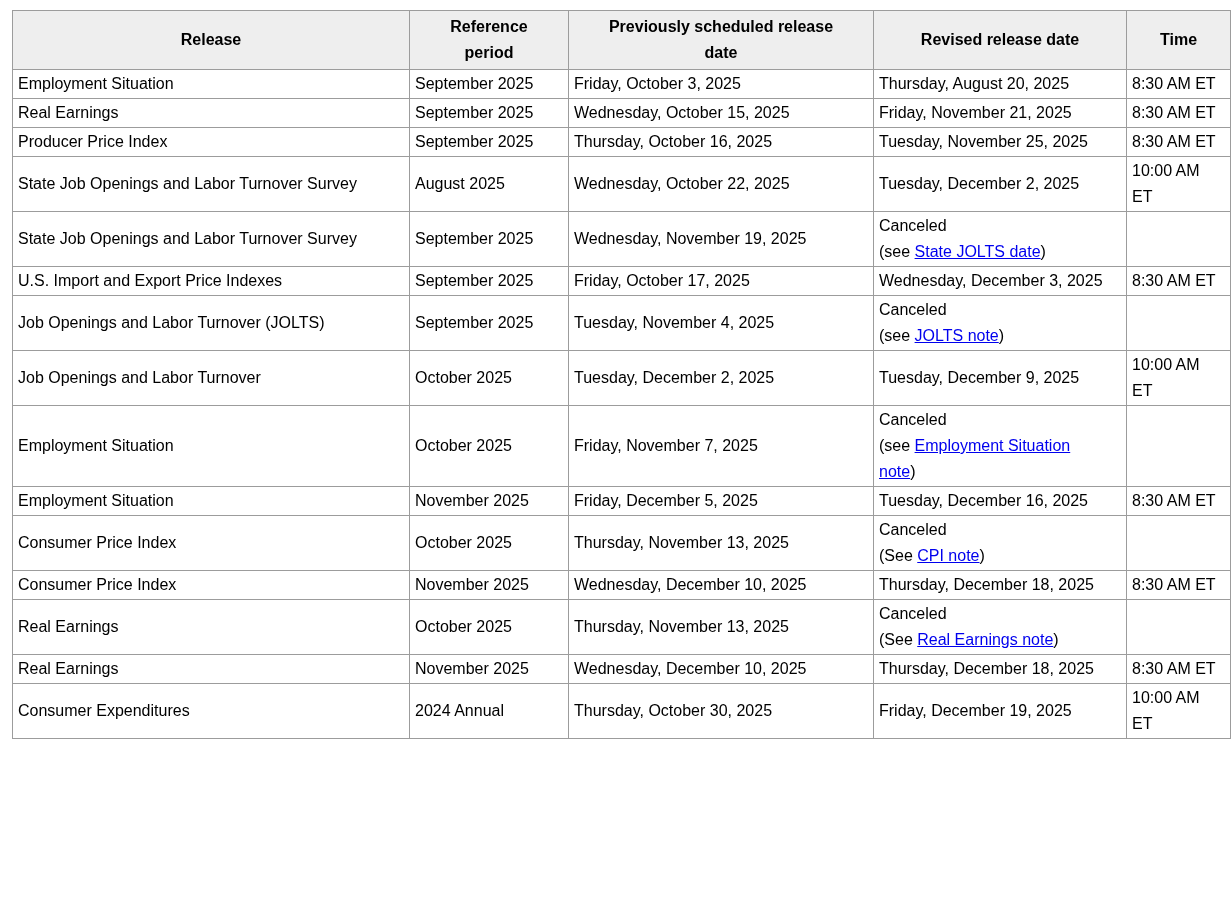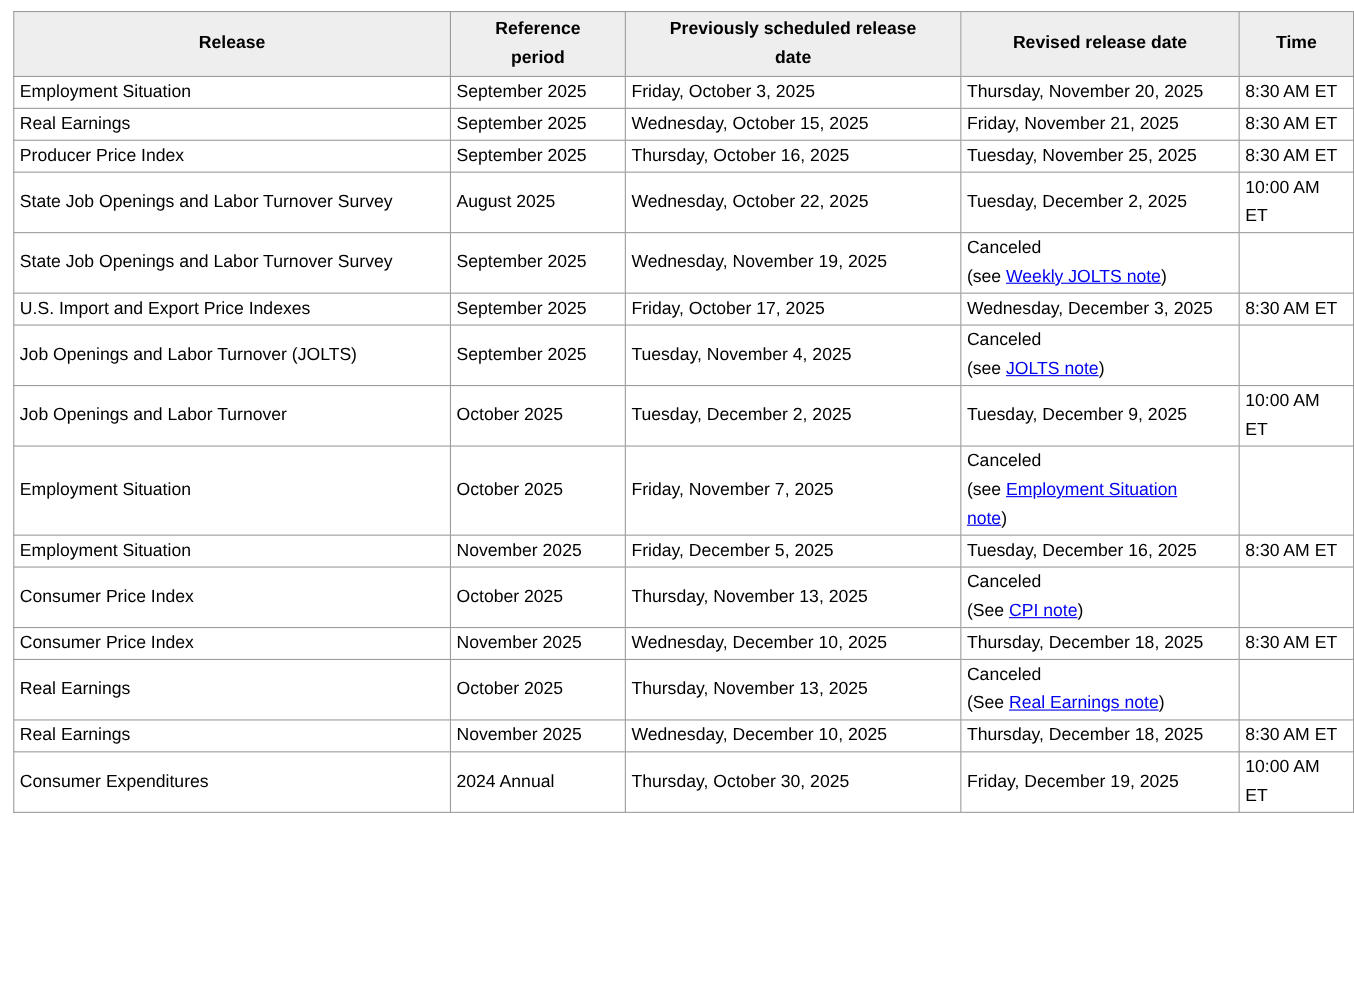--- a/index.html
+++ b/index.html
@@ -80,21 +80,21 @@
         <th>
           <span class="hdr">Time</span>
         </th>
       </tr>
     </thead>
     <tbody>
         <tr>
           <td class="col-release">Employment Situation</td>
           <td class="col-ref">September 2025</td>
           <td class="col-prev">Friday, October 3, 2025</td>
-          <td class="col-revised">Thursday, November 20, 2025</td>
+          <td class="col-revised">Thursday, August 20, 2025</td>
           <td class="col-time">8:30 AM ET</td>
         </tr>
         <tr>
           <td class="col-release">Real Earnings</td>
           <td class="col-ref">September 2025</td>
           <td class="col-prev">Wednesday, October 15, 2025</td>
           <td class="col-revised">Friday, November 21, 2025</td>
           <td class="col-time">8:30 AM ET</td>
         </tr>
         <tr>
@@ -108,21 +108,21 @@
           <td class="col-release">State Job Openings and Labor Turnover Survey</td>
           <td class="col-ref">August 2025</td>
           <td class="col-prev">Wednesday, October 22, 2025</td>
           <td class="col-revised">Tuesday, December 2, 2025</td>
           <td class="col-time">10:00 AM ET</td>
         </tr>
         <tr>
           <td class="col-release">State Job Openings and Labor Turnover Survey</td>
           <td class="col-ref">September 2025</td>
           <td class="col-prev">Wednesday, November 19, 2025</td>
-          <td class="col-revised"><span>Canceled</span><br><span class="note">(see <a class="note-link" href="#">Weekly JOLTS note</a>)</span></td>
+          <td class="col-revised"><span>Canceled</span><br><span class="note">(see <a class="note-link" href="#">State JOLTS date</a>)</span></td>
           <td class="col-time"></td>
         </tr>
         <tr>
           <td class="col-release">U.S. Import and Export Price Indexes</td>
           <td class="col-ref">September 2025</td>
           <td class="col-prev">Friday, October 17, 2025</td>
           <td class="col-revised">Wednesday, December 3, 2025</td>
           <td class="col-time">8:30 AM ET</td>
         </tr>
         <tr>

